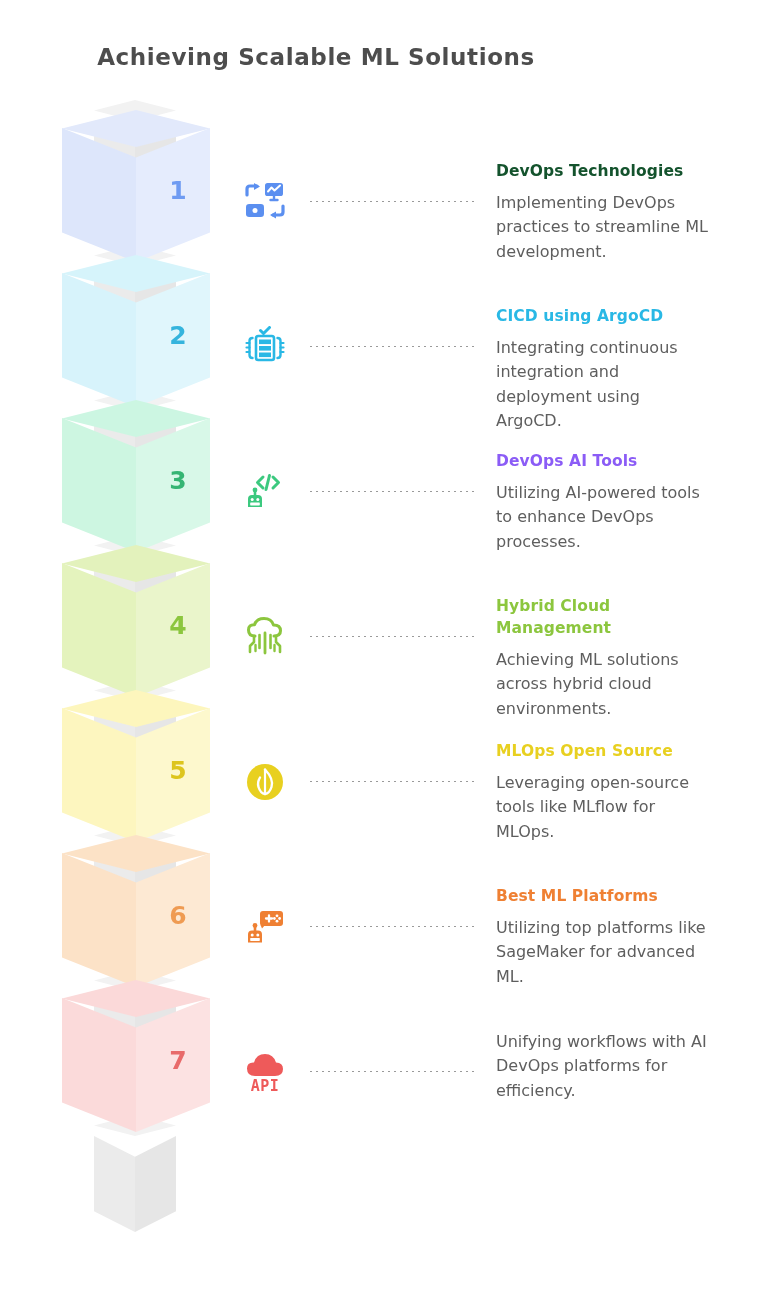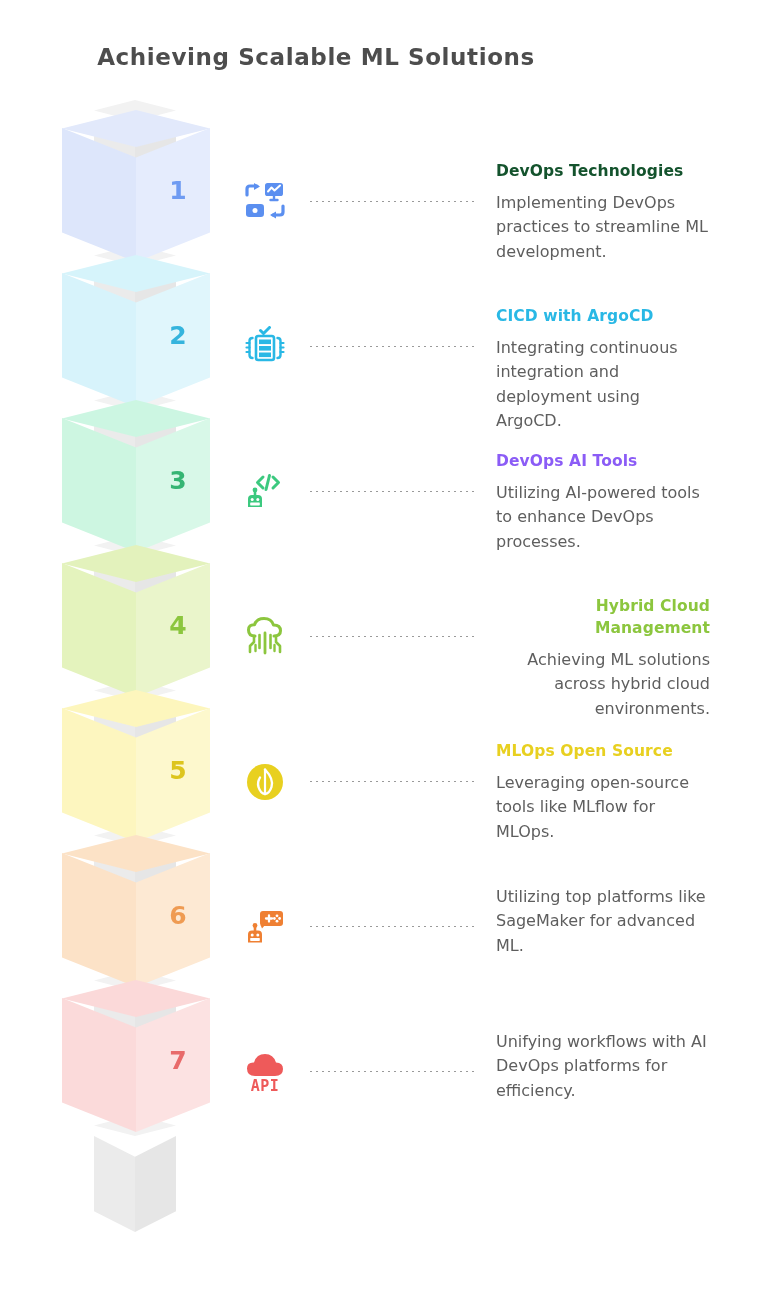--- a/index.html
+++ b/index.html
@@ -326,34 +326,35 @@
     <div class="dots" style="top: 780px;"></div>
     <div class="dots" style="top: 925px;"></div>
     <div class="dots" style="top: 1070px;"></div>
   </div>
 <div id="text-col">
     <div class="text-block" style="top: 160px;">
       <div class="item-title" style="color:#14532d">DevOps Technologies</div>
       <div class="item-desc">Implementing DevOps practices to streamline ML development.</div>
     </div>
     <div class="text-block" style="top: 305px;">
-      <div class="item-title" style="color:#29b8e5">CICD with ArgoCD</div>
+      <div class="item-title" style="color:#29b8e5">CICD using ArgoCD</div>
       <div class="item-desc">Integrating continuous integration and deployment using ArgoCD.</div>
     </div>
     <div class="text-block" style="top: 450px;">
       <div class="item-title" style="color:#8b5cf6">DevOps AI Tools</div>
       <div class="item-desc">Utilizing AI-powered tools to enhance DevOps processes.</div>
     </div>
-    <div class="text-block" style="top: 595px; text-align: right;">
+    <div class="text-block" style="top: 595px;">
       <div class="item-title" style="color:#8cc63e">Hybrid Cloud Management</div>
       <div class="item-desc">Achieving ML solutions across hybrid cloud environments.</div>
     </div>
     <div class="text-block" style="top: 740px;">
       <div class="item-title" style="color:#e8d020">MLOps Open Source</div>
       <div class="item-desc">Leveraging open-source tools like MLflow for MLOps.</div>
     </div>
     <div class="text-block" style="top: 885px;">
+      <div class="item-title" style="color:#ef8033">Best ML Platforms</div>
       <div class="item-desc">Utilizing top platforms like SageMaker for advanced ML.</div>
     </div>
     <div class="text-block" style="top: 1030px;">
       <div class="item-desc">Unifying workflows with AI DevOps platforms for efficiency.</div>
     </div>
   </div>
 
 </body></html>

